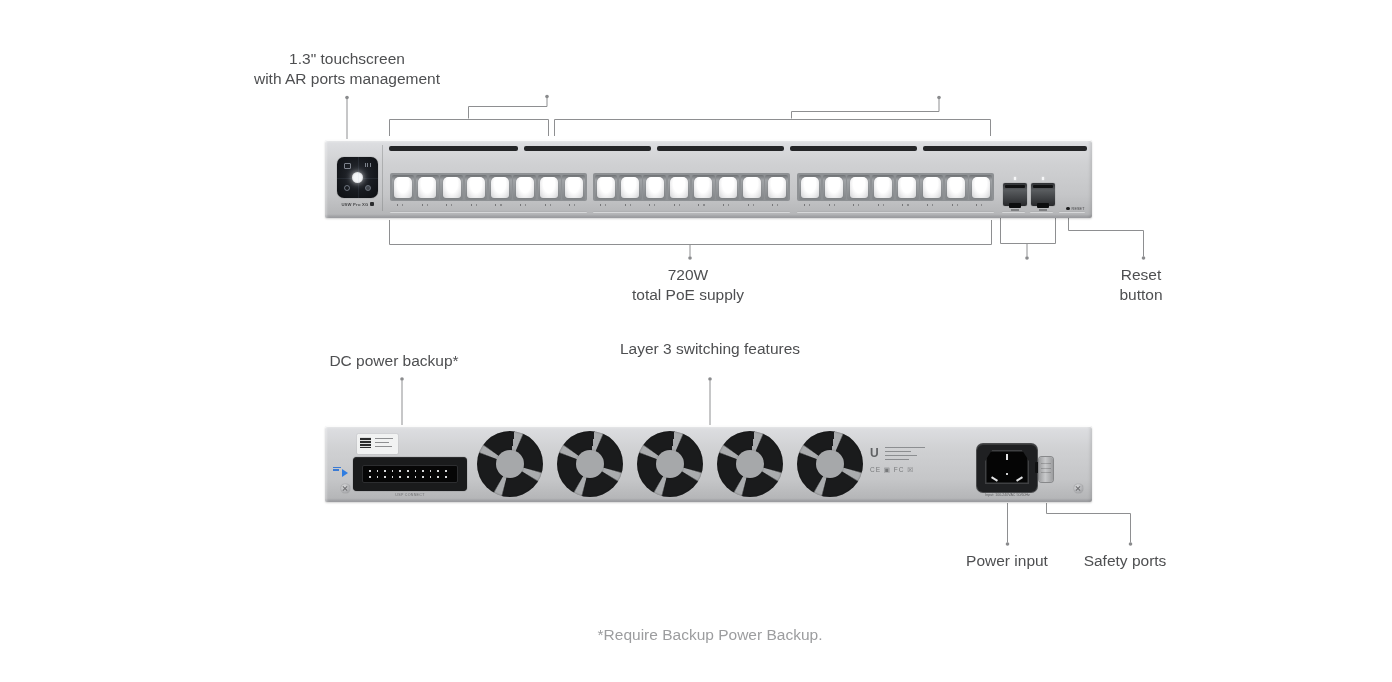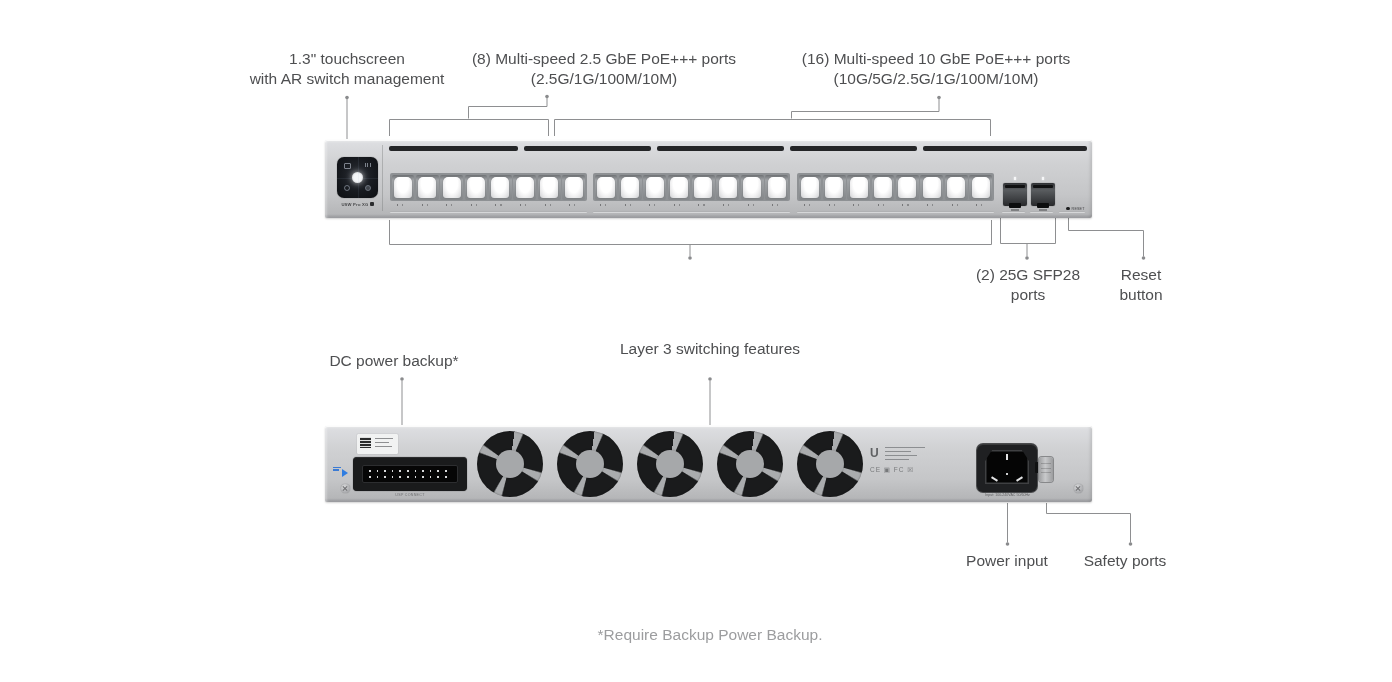--- a/index.html
+++ b/index.html
@@ -184,33 +184,25 @@
 
     <path d="M1007.5,503 V542.5"></path>
     <circle cx="1007.5" cy="544" r="1.8"></circle>
 
     <path d="M1046.5,503 V513.5 H1130.5 V542.5"></path>
     <circle cx="1130.5" cy="544" r="1.8"></circle>
   </svg>
 
   <div class="callout" style="left:347px; top:49px">
     <span>1.3" touchscreen</span>
-    <span>with AR switch management</span>
-  </div>
-  <div class="callout" style="left:604px; top:49px">
-    <span>(8) Multi-speed 2.5 GbE PoE+++ ports</span>
-    <span>(2.5G/1G/100M/10M)</span>
-  </div>
-  <div class="callout" style="left:936px; top:49px">
-    <span>(16) Multi-speed 10 GbE PoE+++ ports</span>
-    <span>(10G/5G/2.5G/1G/100M/10M)</span>
-  </div>
-  <div class="callout" style="left:1028px; top:265px">
-    <span>(2) 25G SFP28</span>
-    <span>ports</span>
+    <span>with AR ports management</span>
+  </div>
+  <div class="callout" style="left:688px; top:265px">
+    <span>720W</span>
+    <span>total PoE supply</span>
   </div>
   <div class="callout" style="left:1141px; top:265px">
     <span>Reset</span>
     <span>button</span>
   </div>
 
   <div class="callout" style="left:394px; top:351px">
     <span>DC power backup*</span>
   </div>
   <div class="callout" style="left:710px; top:339px">

